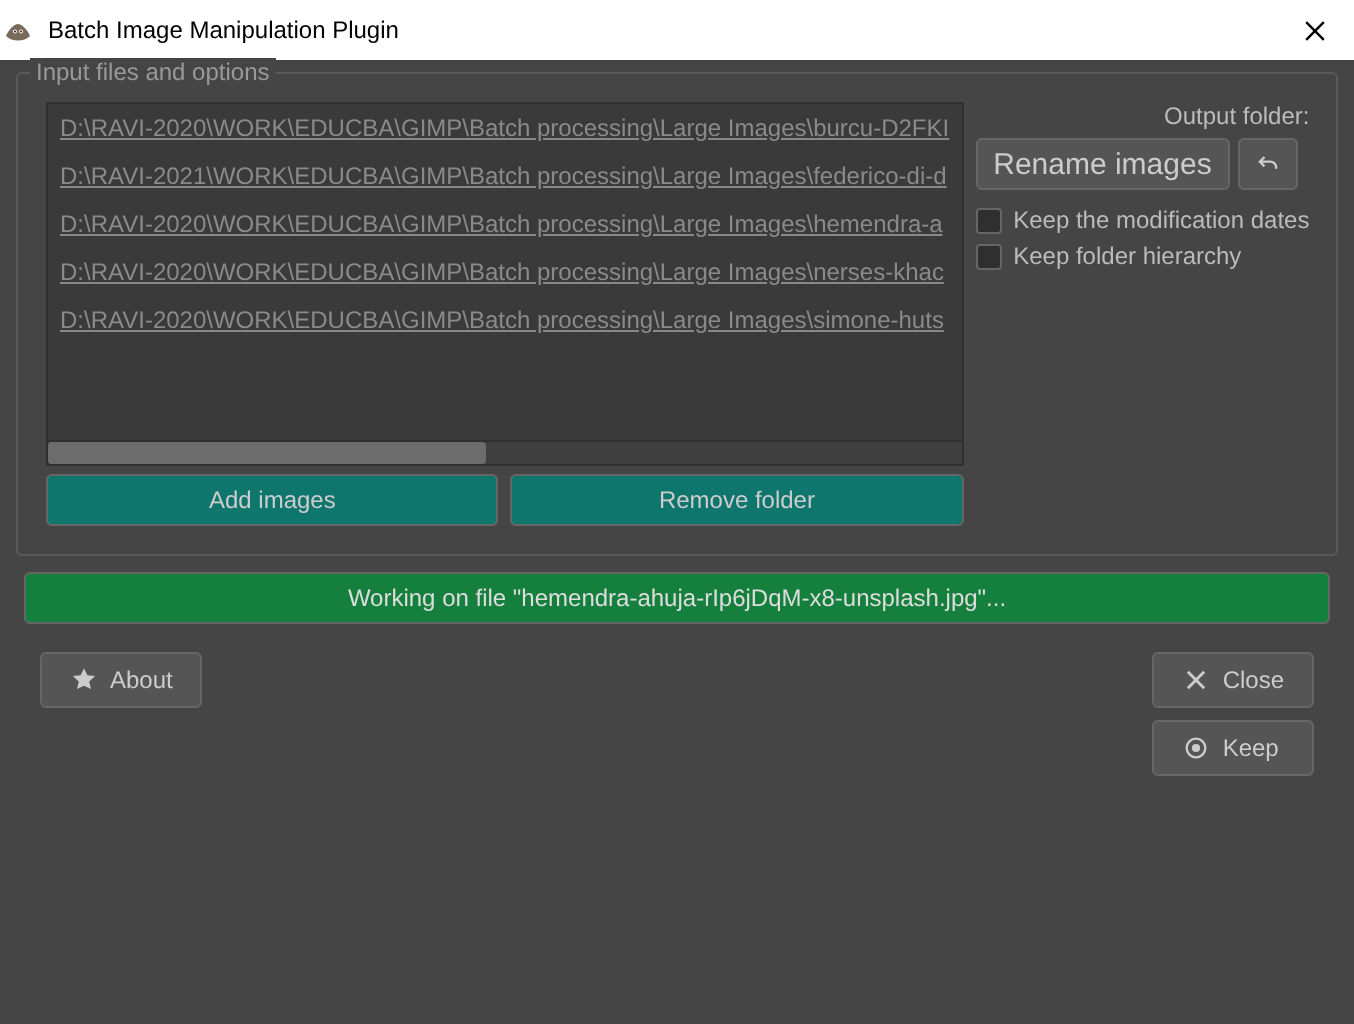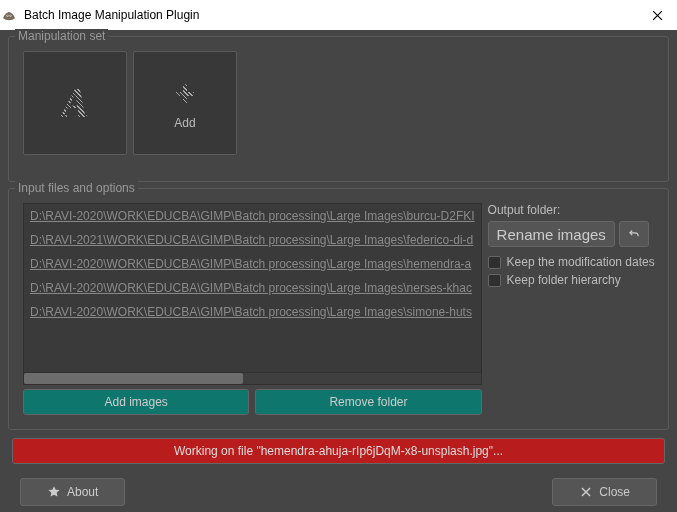--- a/index.html
+++ b/index.html
@@ -23,34 +23,34 @@
   }
   .manip-tile .tile-label { margin-top: 4px; font-size: 12px; color: #bbb; }
   .io-group { display: flex; gap: 6px; padding: 6px; }
   .file-col { flex: 1; display: flex; flex-direction: column; }
   .file-list { background: #3a3a3a; border: 1px solid #303030; height: 170px; overflow: hidden; color: #888; text-decoration: underline; }
   .file-list div { padding: 5px 6px; white-space: nowrap; overflow: hidden; font-size: 12px; color: #8a8a8a; }
   .scroll-track { height: 12px; background: #3f3f3f; border: 1px solid #303030; border-top: none; position: relative; }
   .scroll-thumb { position: absolute; left: 0; top: 0; height: 100%; width: 48%; background: #6c6c6c; border-radius: 2px; }
   .btn-row { display: flex; gap: 6px; margin-top: 4px; }
   .btn { flex: 1; background: #0f766e; border: 1px solid #666; border-radius: 3px; height: 26px; display: flex; align-items: center; justify-content: center; color: #ccc; cursor: pointer; font-size: 12px; }
-  .out-col { width: 182px; color: #bbb; }
+  .out-col { width: 182px; color: #bbb; text-align: right; }
   .out-label { font-size: 12px; margin-bottom: 4px; color: #bbb; }
   .out-row { display: flex; gap: 4px; margin-bottom: 8px; }
   .btn-sm { background: #555; border: 1px solid #666; border-radius: 3px; height: 26px; padding: 0 8px; display: flex; align-items: center; justify-content: center; color: #ccc; cursor: pointer; font-size: 15px; }
   .btn-sq { width: 30px; padding: 0; }
   .check-row { display: flex; align-items: center; gap: 6px; margin-bottom: 4px; font-size: 12px; color: #bbb; white-space: nowrap; }
   .checkbox { width: 13px; height: 13px; background: #2f2f2f; border: 1px solid #666; border-radius: 2px; cursor: pointer; flex-shrink: 0; }
   .progress-wrap { margin: 8px 4px 0 4px; }
-  .progress { height: 26px; background: #b91c1c; border: 1px solid #666; border-radius: 3px; position: relative; overflow: hidden; }
+  .progress { height: 26px; background: #15803d; border: 1px solid #666; border-radius: 3px; position: relative; overflow: hidden; }
   .progress-fill { position: absolute; left: 0; top: 0; bottom: 0; width: 0; background: #5c5c5c; }
   .progress-text { position: absolute; inset: 0; display: flex; align-items: center; justify-content: center; color: #ddd; font-size: 12px; }
   .footer { display: flex; justify-content: space-between; padding: 14px 12px 0 12px; }
   .footer-right { display: flex; gap: 6px; flex-direction: column; }
-  .fbtn { background: #555; border: 1px solid #666; border-radius: 3px; height: 28px; padding: 0 26px; display: flex; align-items: center; gap: 6px; color: #ccc; cursor: pointer; font-size: 12px; }
+  .fbtn { background: #555; border: 1px solid #666; border-radius: 3px; height: 28px; padding: 0 14px; display: flex; align-items: center; gap: 6px; color: #ccc; cursor: pointer; font-size: 12px; }
   .icon-svg { width: 14px; height: 14px; }
 </style>
 </head>
 <body>
 
 <div class="titlebar">
   <div class="logo">
     <svg viewBox="0 0 24 24">
         <path fill="#7a6a5a" d="M4 16c2-5 6-8 8-8s6 3 8 8c-2 2-5 3-8 3s-6-1-8-3z"></path>
         <circle cx="10" cy="13" r="1.3" fill="#fff"></circle>
@@ -62,32 +62,20 @@
   <div class="title">Batch Image Manipulation Plugin</div>
   <div class="close">
     <svg viewBox="0 0 10 10">
         <path d="M1 1l8 8M9 1l-8 8" stroke="#000" stroke-width="1.1" fill="none"></path>
       </svg>
   </div>
 </div>
 
 <div class="content">
 
-  <div class="group">
-    <div class="group-label">Manipulation set</div>
-    <div class="manip-set">
-      <div class="manip-tile">
-        <div class="tile-icon hatched">A</div>
-      </div>
-      <div class="manip-tile">
-        <div class="tile-icon" style="background:repeating-linear-gradient(45deg,#aaa 0 1px,transparent 1px 3px);-webkit-background-clip:text;background-clip:text;color:transparent;font-weight:bold;">+</div>
-        <div class="tile-label">Add</div>
-      </div>
-    </div>
-  </div>
 
   <div class="group">
     <div class="group-label">Input files and options</div>
     <div class="io-group">
       <div class="file-col">
         <div class="file-list">
           <div>D:\RAVI-2020\WORK\EDUCBA\GIMP\Batch processing\Large Images\burcu-D2FKI</div>
           <div>D:\RAVI-2021\WORK\EDUCBA\GIMP\Batch processing\Large Images\federico-di-d</div>
           <div>D:\RAVI-2020\WORK\EDUCBA\GIMP\Batch processing\Large Images\hemendra-a</div>
           <div>D:\RAVI-2020\WORK\EDUCBA\GIMP\Batch processing\Large Images\nerses-khac</div>
@@ -148,18 +136,18 @@
         <svg class="icon-svg" viewBox="0 0 24 24">
             <path stroke="#ccc" stroke-width="2.5" d="M5 5l14 14M19 5L5 19"></path>
           </svg>
         <span>Close</span>
       </div>
       <div class="fbtn">
         <svg class="icon-svg" viewBox="0 0 24 24">
             <circle cx="12" cy="12" r="8" fill="none" stroke="#ccc" stroke-width="2"></circle>
             <circle cx="12" cy="12" r="3.5" fill="#ccc"></circle>
           </svg>
-        <span>Batch</span>
+        <span>Keep</span>
       </div>
     </div>
   </div>
 
 </div>
 
 </body></html>

